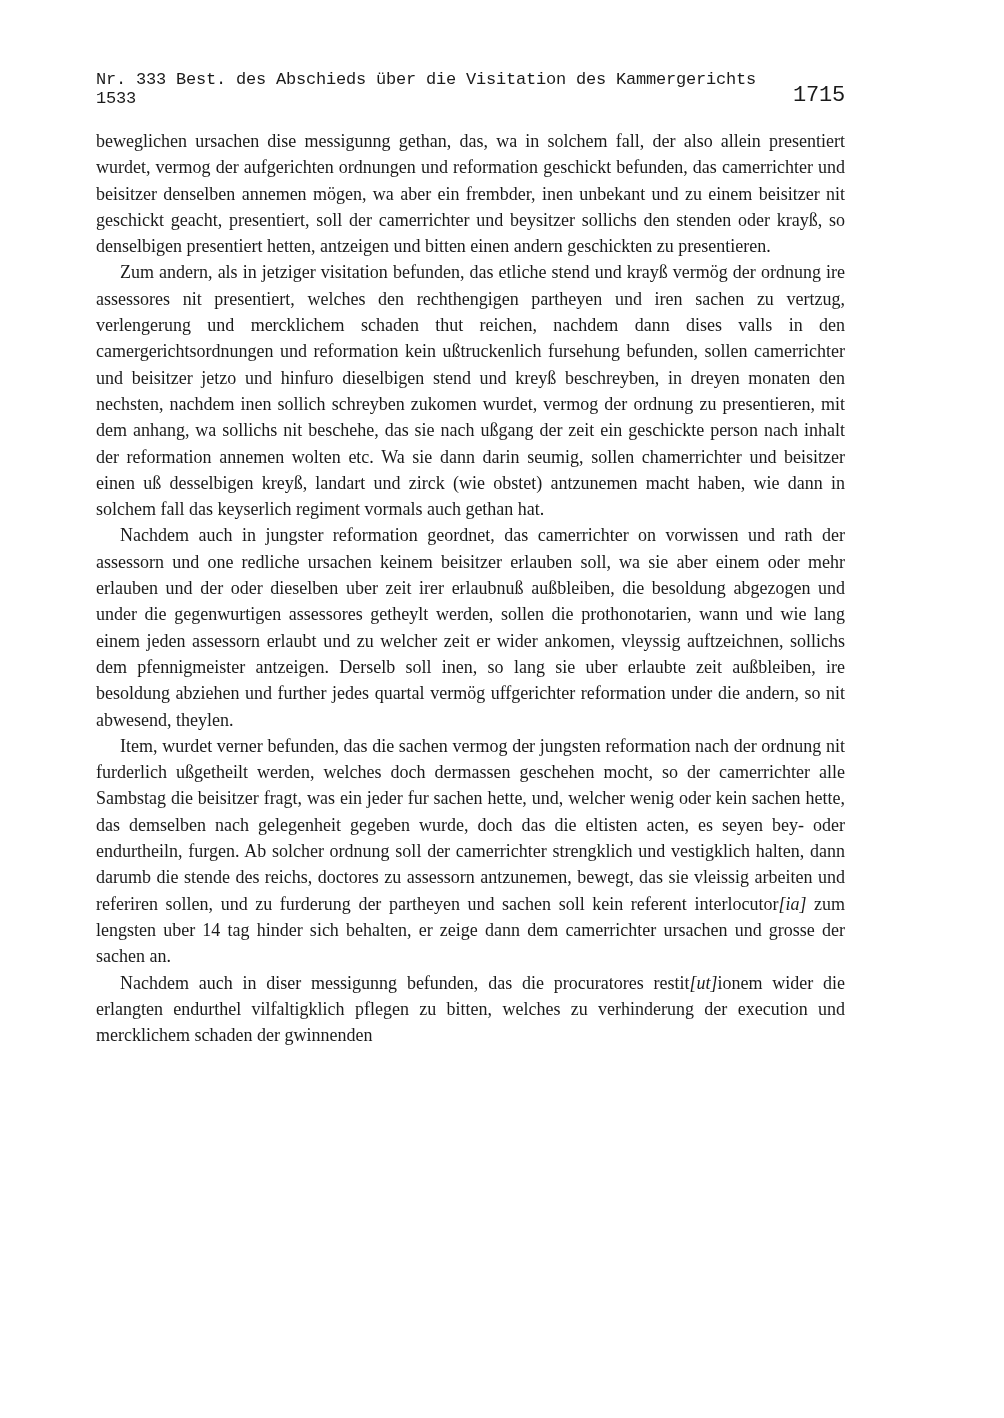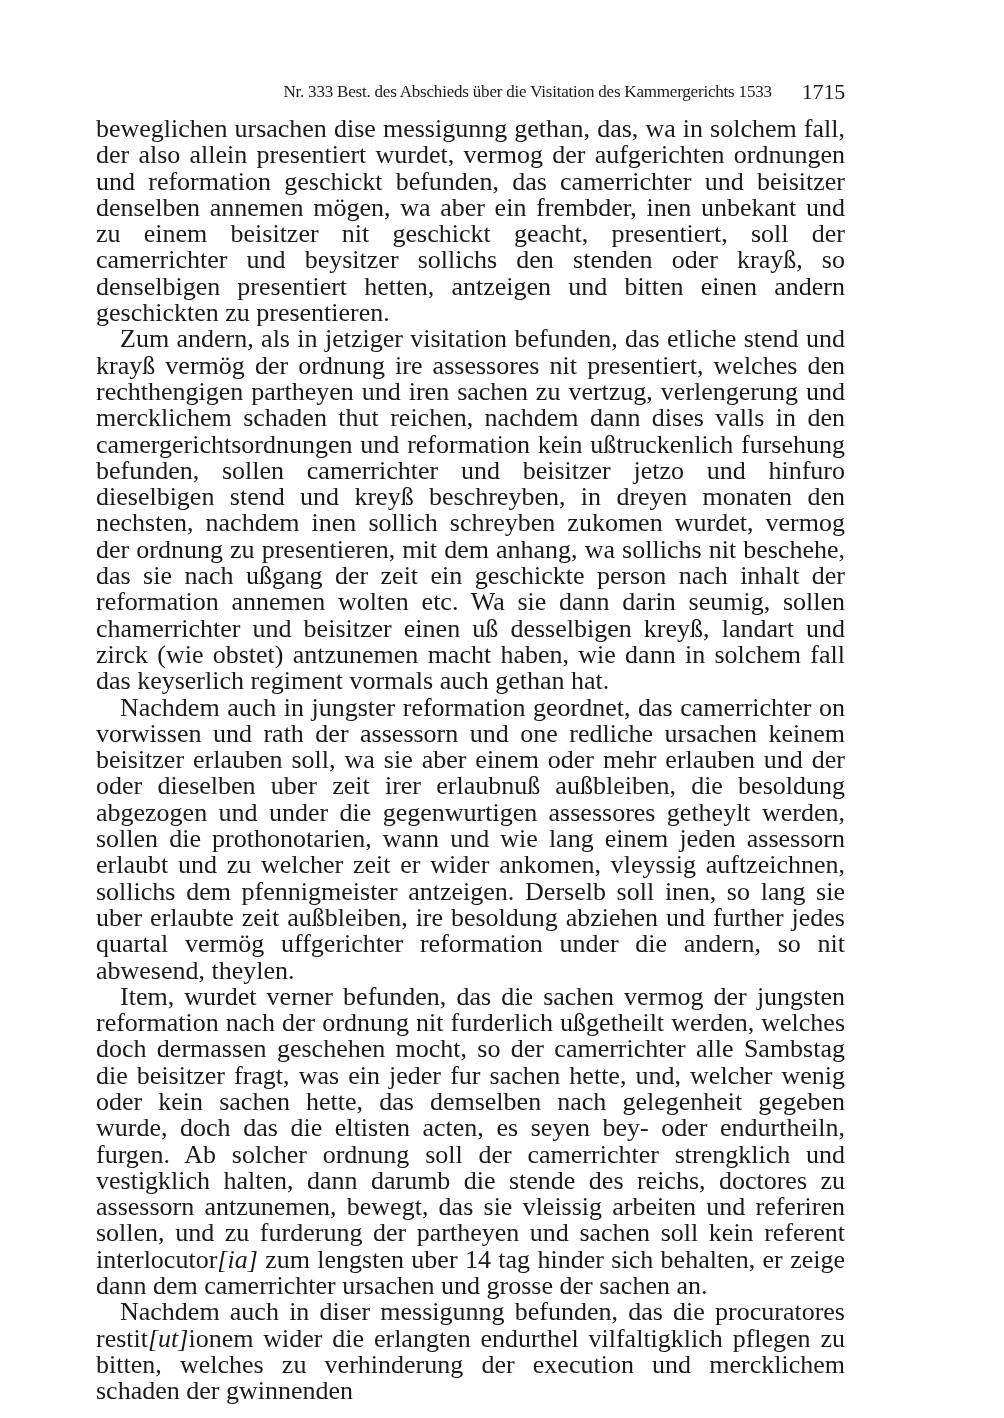--- a/index.html
+++ b/index.html
@@ -17,34 +17,35 @@
     }
     .page {
       position: absolute;
       left: 96px;
       top: 76px;
       width: 749px;
     }
     .running-head {
       display: flex;
       justify-content: flex-end;
-      align-items: center;
+      align-items: flex-end;
       height: 32px;
       font-size: 17px;
       letter-spacing: -0.2px;
+      font-family: Liberation Mono, monospace;
     }
     .running-head .title {
       margin-right: 30px;
     }
     .running-head .pageno {
       font-size: 22px;
     }
     .body-text {
-      margin-top: 8px;
-      font-size: 26px;
+      margin-top: 20px;
+      font-size: 18px;
       line-height: 26.3px;
       text-align: justify;
       hyphens: manual;
     }
     .body-text p {
       margin: 0;
     }
     .body-text p.indent {
       text-indent: 24px;
     }

